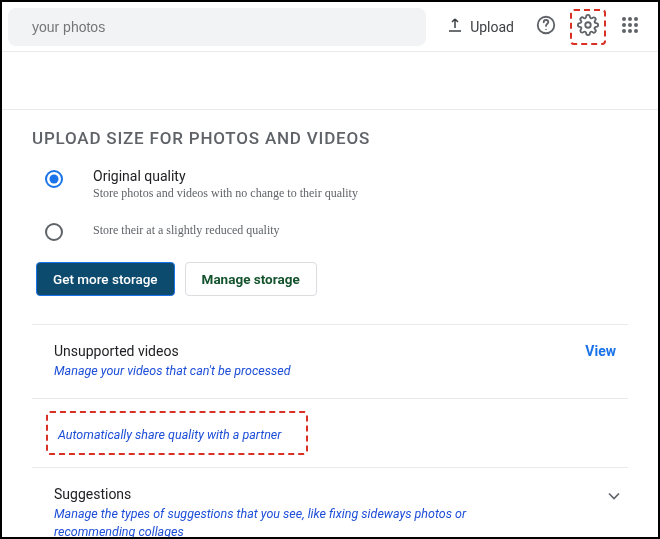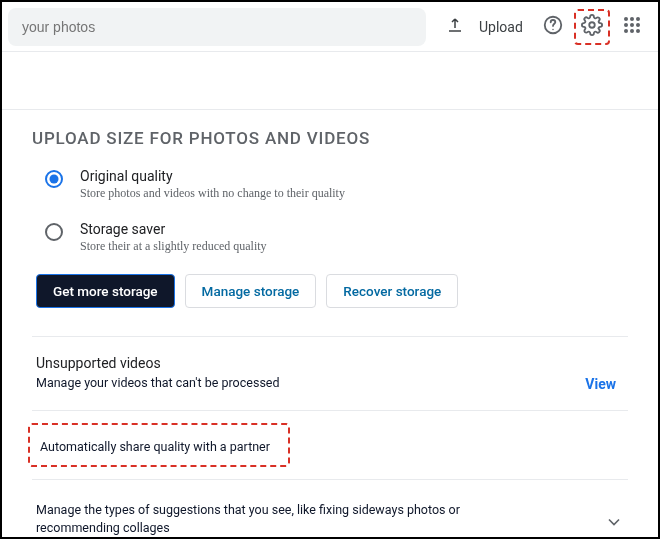--- a/index.html
+++ b/index.html
@@ -32,26 +32,27 @@
     color: #80868b;
     font-size: 14px;
   }
   .search input {
     border: none;
     background: transparent;
     width: 100%;
     font-size: 14px;
     color: #80868b;
     outline: none;
+    margin-left: 10px;
   }
   .spacer { flex: 1; }
   .upload-btn {
     display: flex;
     align-items: center;
-    gap: 15px;
+    gap: 6px;
     font-size: 14px;
     color: #3c4043;
     padding: 6px 8px;
     cursor: pointer;
   }
   .icon-btn {
     width: 36px;
     height: 36px;
     display: flex;
     align-items: center;
@@ -75,51 +76,52 @@
     color: #5f6368;
     font-size: 17px;
     letter-spacing: 0.8px;
     font-weight: 500;
     text-transform: uppercase;
     margin-top: 18px;
     margin-bottom: 20px;
   }
   .radio-row {
     display: flex;
-    gap: 16px;
+    gap: 29px;
     margin-bottom: 20px;
     padding-left: 12px;
   }
   .radio {
     width: 20px; height: 20px;
     display:flex; align-items:center; justify-content:center;
     flex-shrink:0;
     margin-top:1px;
   }
   .radio-title { font-size: 14px; color:#202124; }
   .radio-sub { font-size: 12px; color:#5f6368; margin-top:2px;font-family:Liberation Serif, serif;}
   .btn-row { display:flex; gap:10px; margin-bottom:28px; padding-left:4px;}
   .btn {
     font-size: 13.5px; font-weight:500;
     padding: 8px 16px;
     border-radius:4px;
     cursor:pointer;
   }
-  .btn-primary { background:#0f172a; color:#fff; border:1px solid #1a73e8;}
-  .btn-outline { background:#fff; color:#0369a1; border:1px solid #dadce0;}
+  .btn-primary { background:#0c4a6e; color:#fff; border:1px solid #1a73e8;}
+  .btn-outline { background:#fff; color:#14532d; border:1px solid #dadce0;font-weight:bold;}
   .divider { border-top:1px solid #e8eaed; }
   .setting-row {
     display:flex;
-    align-items:flex-end;
+    align-items:flex-start;
     padding:18px 4px;
     gap:12px;
+    margin-left:18px;
   }
   .setting-text { flex:1; }
   .setting-title { font-size:14px; color:#202124; }
-  .setting-sub { font-size:12.5px; color:#0f172a; margin-top:3px; line-height:1.4;}
+  .setting-sub { font-size:12.5px; color:#1d4ed8; margin-top:3px; line-height:1.4;font-style:italic;}
   .view-link { color:#1a73e8; font-size:14px; font-weight:700; cursor:pointer; padding:0 8px;}
   .partner-highlight {
     border:2px dashed #d93025;
     border-radius:4px;
     padding:10px 10px;
     margin-left:-8px;
     display:inline-block;
     min-width:262px;
   }
   .chevron { color:#5f6368; }
@@ -195,29 +197,27 @@
     </div>
   </div>
 
   <div class="radio-row">
     <div class="radio">
       <svg width="20" height="20" viewBox="0 0 20 20">
           <circle cx="10" cy="10" r="8" fill="none" stroke="#5f6368" stroke-width="2"></circle>
         </svg>
     </div>
     <div>
-      <div class="radio-title">Storage saver</div>
       <div class="radio-sub">Store their at a slightly reduced quality</div>
     </div>
   </div>
 
   <div class="btn-row">
     <div class="btn btn-primary">Get more storage</div>
     <div class="btn btn-outline">Manage storage</div>
-    <div class="btn btn-outline">Recover storage</div>
   </div>
 
   <div class="divider"></div>
   <div class="setting-row">
     <div class="setting-text">
       <div class="setting-title">Unsupported videos</div>
       <div class="setting-sub">Manage your videos that can't be processed</div>
     </div>
     <div class="view-link">View</div>
   </div>
@@ -225,20 +225,21 @@
   <div class="divider"></div>
   <div class="setting-row" style="padding:12px 4px">
     <div class="partner-highlight">
       <div class="setting-sub">Automatically share quality with a partner</div>
     </div>
   </div>
 
   <div class="divider"></div>
   <div class="setting-row">
     <div class="setting-text">
+      <div class="setting-title">Suggestions</div>
       <div class="setting-sub" style="max-width:440px">Manage the types of suggestions that you see, like fixing sideways photos or recommending collages</div>
     </div>
     <div class="chevron">
       <svg width="20" height="20" viewBox="0 0 24 24" fill="none" stroke="#5f6368" stroke-width="2">
           <path d="M6 9l6 6 6-6"></path>
         </svg>
     </div>
   </div>
 </div>
 

